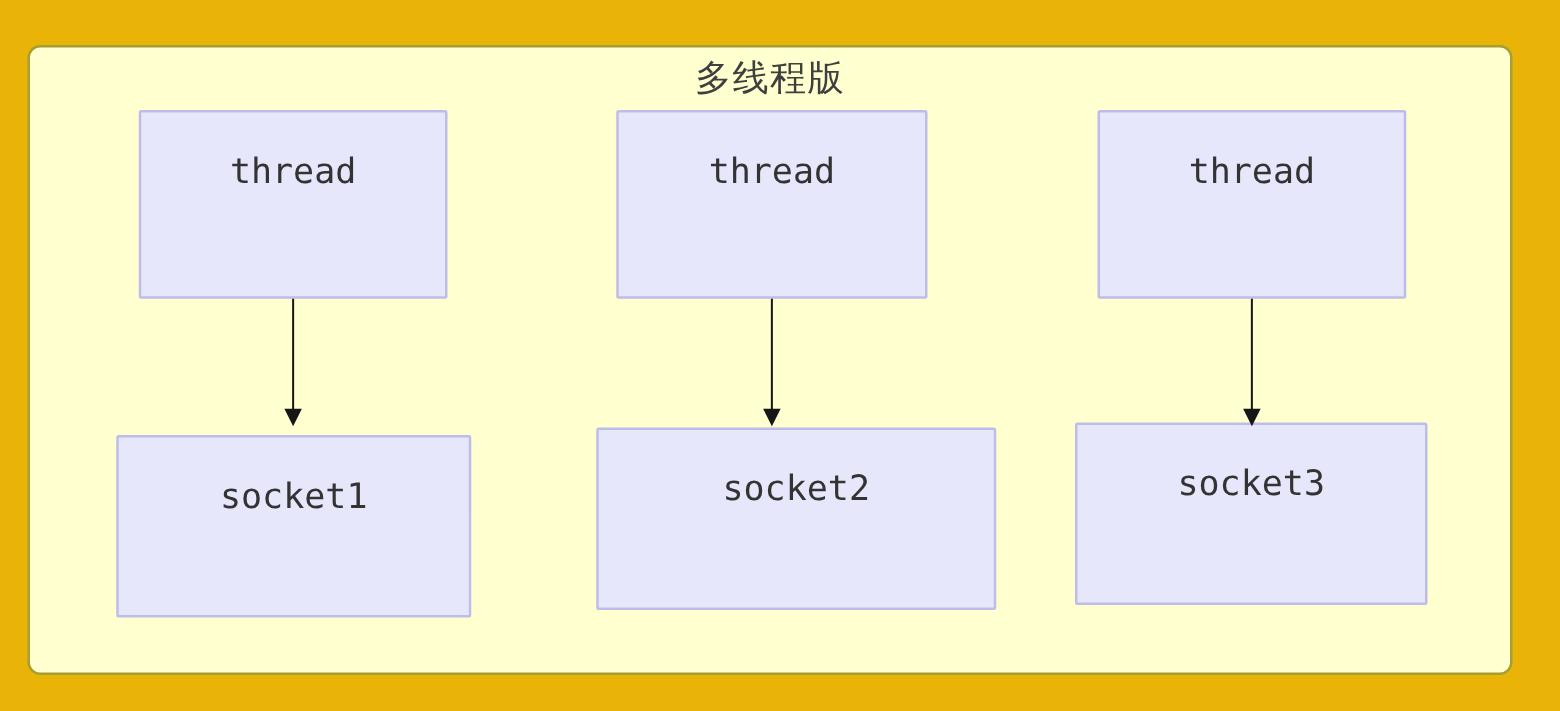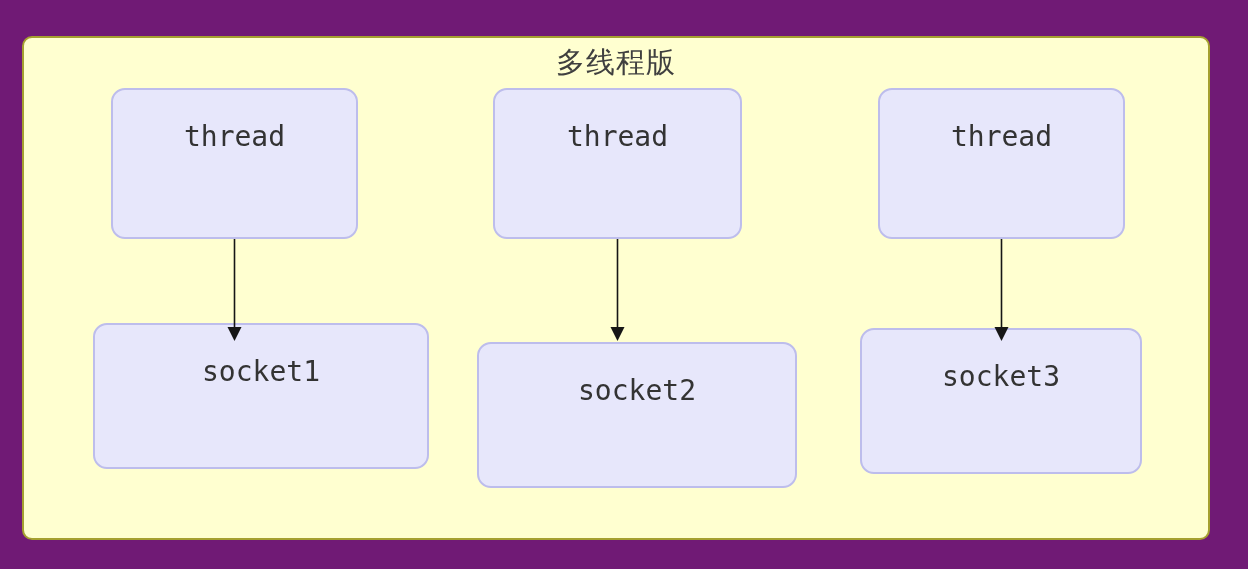--- a/index.html
+++ b/index.html
@@ -1,21 +1,21 @@
 <!DOCTYPE html>
 <html><head>
 <meta charset="utf-8">
 <style>
   * { margin: 0; padding: 0; box-sizing: border-box; }
   html, body { background: #ffffff; }
   .page {
     position: relative;
     width: 1248px;
     height: 569px;
-    background: #701a75;
+    background: #eab308;
     overflow: hidden;
     font-family: "DejaVu Sans", sans-serif;
     padding-left: 19px;
   }
   .cluster {
     position: absolute;
     left: 22px;
     top: 36px;
     width: 1188px;
     height: 504px;
@@ -31,38 +31,38 @@
     text-align: center;
     font-family: "DejaVu Sans", sans-serif;
     font-size: 29px;
     color: #3f3f3f;
     letter-spacing: 1px;
   }
   .node {
     position: absolute;
     background: #e7e7fb;
     border: 2px solid #bdbdec;
-    border-radius: 14px;
+    border-radius: 2px;
     display: flex;
     justify-content: center;
     align-items: flex-start;
     padding-top: 30px;
   }
   .node-label {
     font-family: "DejaVu Sans Mono", monospace;
     font-size: 28px;
     color: #333333;
     white-space: pre;
   }
   .n-thread1 { left: 111px; top: 88px;  width: 247px; height: 151px; }
   .n-thread2 { left: 493px; top: 88px;  width: 249px; height: 151px; }
   .n-thread3 { left: 878px; top: 88px;  width: 247px; height: 151px; }
-  .n-socket1 { left: 93px;  top: 323px; width: 336px; height: 146px; }
+  .n-socket1 { left: 93px;  top: 348px; width: 284px; height: 146px; }
   .n-socket2 { left: 477px; top: 342px; width: 320px; height: 146px; }
-  .n-socket3 { left: 860px; top: 328px; width: 282px; height: 146px; }
+  .n-socket3 { left: 860px; top: 338px; width: 282px; height: 146px; }
   .edges-layer {
     position: absolute;
     left: 0;
     top: 0;
     width: 1248px;
     height: 569px;
     pointer-events: none;
   }
 </style>
 </head>

